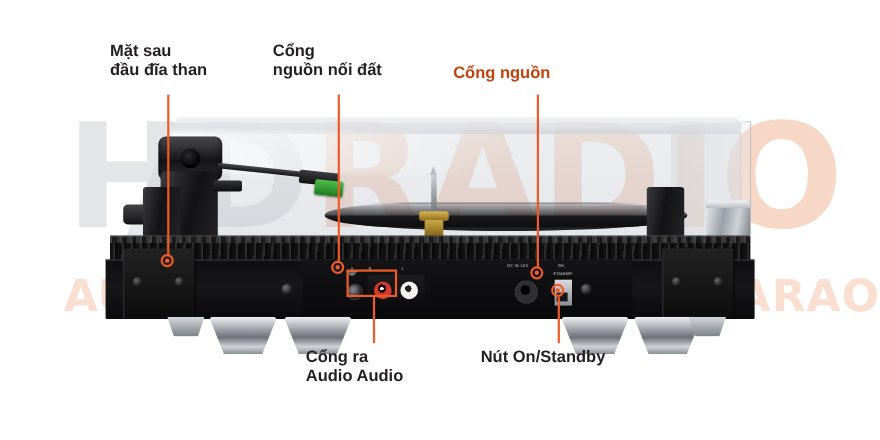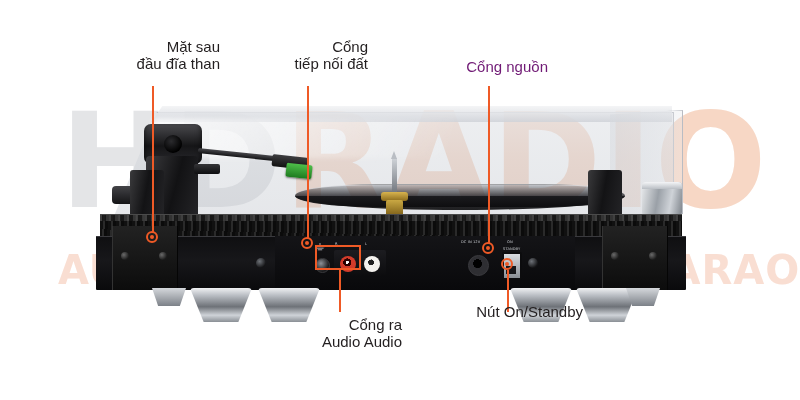--- a/index.html
+++ b/index.html
@@ -259,21 +259,21 @@
   }
   .marker:after{
     content:"";position:absolute;left:2px;top:2px;width:4px;height:4px;border-radius:50%;
     background:#ef5a26;
   }
   .hl-box{
     position:absolute;border:2px solid #ef5a26;box-sizing:border-box;background:transparent;
   }
   .callout{
     position:absolute;color:#231f20;font-size:15px;line-height:17px;
-    text-align:right;white-space:pre-line;font-family:"Liberation Sans", sans-serif;
+    text-align:left;white-space:pre-line;font-family:"Liberation Sans", sans-serif;font-weight:bold;
   }
 </style>
 </head>
 <body>
 
 <div id="stage">
 
   <div class="wm-main">
     <span class="g">HD</span><span class="o">RADIO</span>
   </div>
@@ -351,26 +351,26 @@
   </div>
 
   <div id="annotations">
       <div class="leader" style="left: 152px; top: 86px; height: 147px; background: rgb(239, 90, 38);"></div>
       <div class="marker" style="left: 146px; top: 231px; border-color: rgb(239, 90, 38);"></div>
       <div class="callout" style="left: 100px; top: 38px; width: 120px; color: rgb(35, 31, 32);">Mặt sau
 đầu đĩa than</div>
       <div class="leader" style="left: 307px; top: 86px; height: 153px; background: rgb(239, 90, 38);"></div>
       <div class="marker" style="left: 301px; top: 237px; border-color: rgb(239, 90, 38);"></div>
       <div class="callout" style="left: 248px; top: 38px; width: 120px; color: rgb(35, 31, 32);">Cổng
-tiếp nối đất</div>
+nguồn nối đất</div>
       <div class="leader" style="left: 488px; top: 86px; height: 158px; background: rgb(239, 90, 38);"></div>
       <div class="marker" style="left: 482px; top: 242px; border-color: rgb(239, 90, 38);"></div>
-      <div class="callout" style="left: 428px; top: 58px; width: 120px; color: #701a75;">Cổng nguồn</div>
+      <div class="callout" style="left: 412px; top: 58px; width: 120px; color: #c2410c;">Cổng nguồn</div>
       <div class="leader" style="left: 339px; top: 270px; height: 42px; background: rgb(239, 90, 38);"></div>
       <div class="hl-box" style="left: 315px; top: 245px; width: 46px; height: 25px; border-color: rgb(239, 90, 38);"></div>
       <div class="callout" style="left: 278px; top: 316px; width: 124px; color: rgb(35, 31, 32);">Cổng ra
 Audio Audio</div>
       <div class="leader" style="left: 507px; top: 270px; height: 42px; background: rgb(239, 90, 38);"></div>
       <div class="marker" style="left: 501px; top: 258px; border-color: rgb(239, 90, 38);"></div>
-      <div class="callout" style="left: 437px; top: 303px; width: 146px; color: rgb(35, 31, 32);">Nút On/Standby</div>
+      <div class="callout" style="left: 437px; top: 316px; width: 146px; color: rgb(35, 31, 32);">Nút On/Standby</div>
     </div>
 
 </div>
 
 </body></html>

